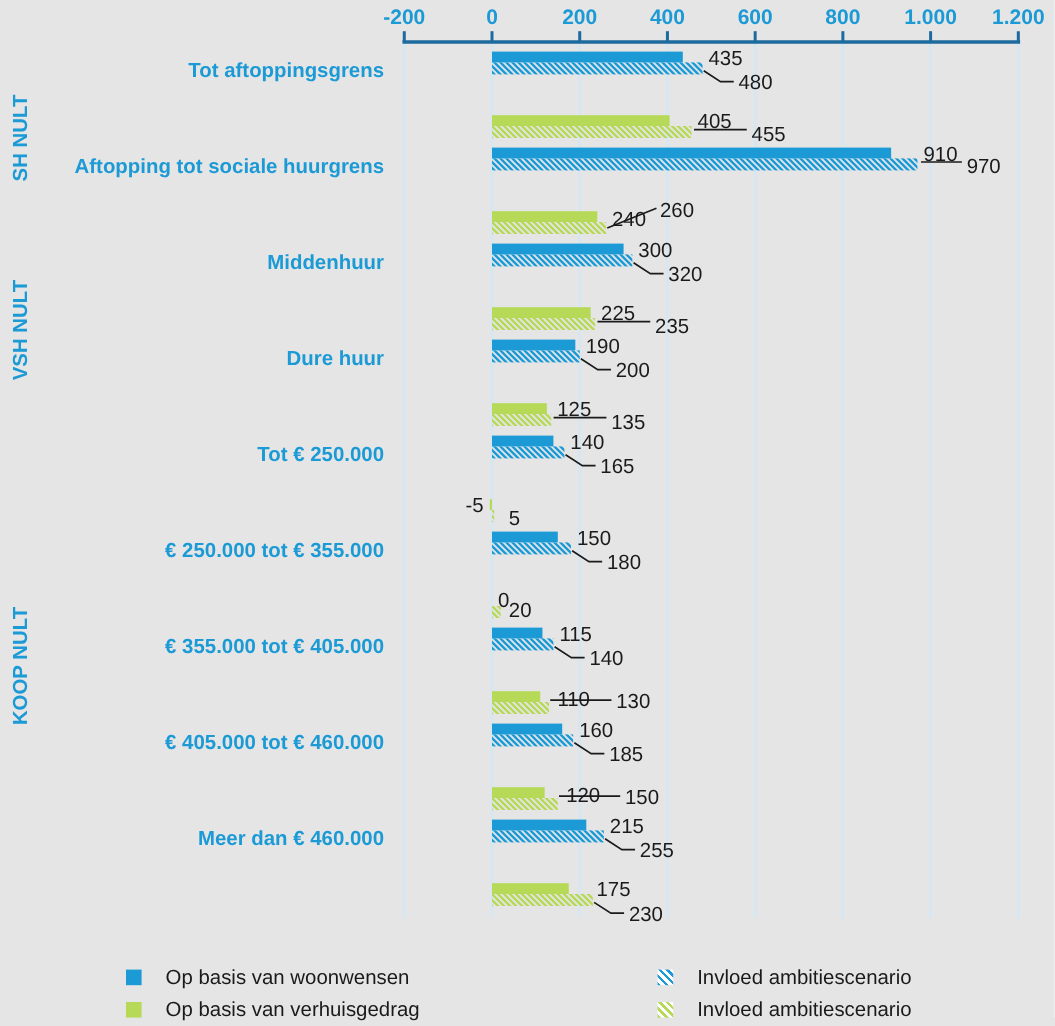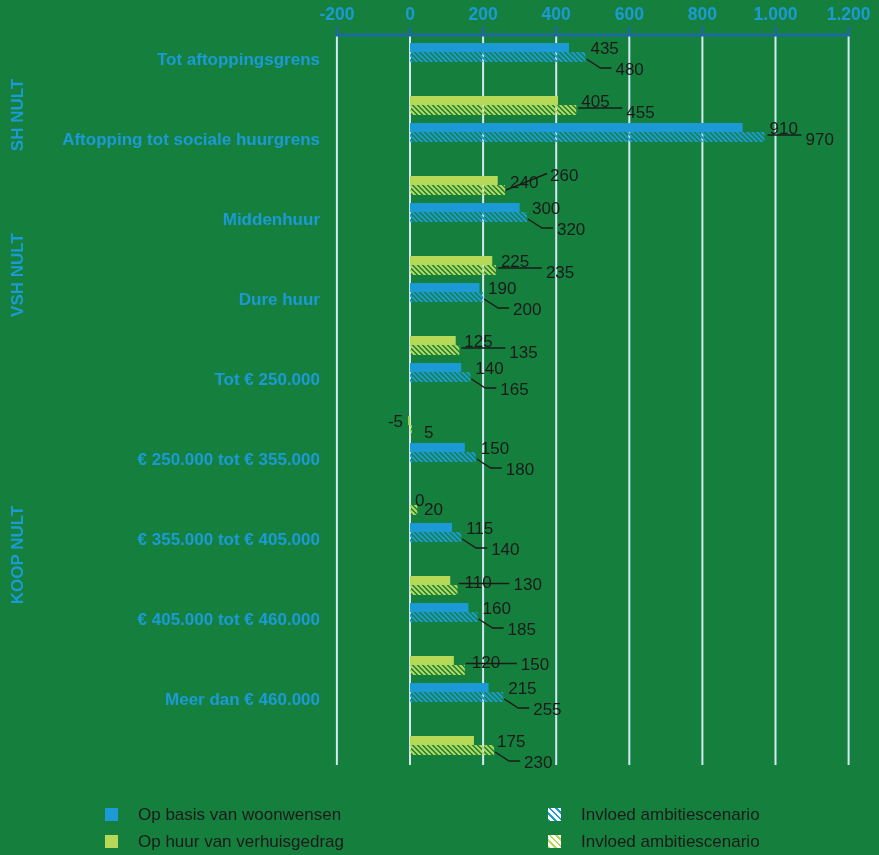--- a/index.html
+++ b/index.html
@@ -1,16 +1,16 @@
 <!DOCTYPE html>
 <html><head>
 <meta charset="utf-8">
 <style>
   html,body{margin:0;padding:0;background:#ffffff;}
-  .page{position:relative;width:879px;height:855px;background:#15803d;overflow:hidden;
+  .page{position:relative;width:879px;height:855px;background:#e5e5e5;overflow:hidden;
         font-family:"Liberation Sans","DejaVu Sans",sans-serif;}
   svg text{font-family:"Liberation Sans","DejaVu Sans",sans-serif;}
   .legend{position:absolute;left:0;top:0;width:879px;height:855px;pointer-events:none;}
   .legend-item{position:absolute;display:flex;align-items:center;gap:20px;height:17px;}
   .sw{display:inline-block;width:13px;height:13px;flex:0 0 13px;}
   .legend-label{font-size:17px;color:#1a1a1a;white-space:nowrap;line-height:17px;}
 </style>
 </head>
 <body>
 
@@ -150,21 +150,21 @@
       <text x="17" y="555" text-anchor="middle" fill="#1b9ad6" font-size="17" font-weight="700" dominant-baseline="central" transform="rotate(-90 17 555)">KOOP NULT</text>
     </svg>
 
   <div class="legend">
     <div class="legend-item" style="left:105px;top:806px">
       <span class="sw" style="background: rgb(27, 154, 214);"></span>
       <span class="legend-label">Op basis van woonwensen</span>
     </div>
     <div class="legend-item" style="left:105px;top:833px">
       <span class="sw" style="background: rgb(183, 217, 88);"></span>
-      <span class="legend-label">Op huur van verhuisgedrag</span>
+      <span class="legend-label">Op basis van verhuisgedrag</span>
     </div>
     <div class="legend-item" style="left:548px;top:806px">
       <span class="sw" style="background: repeating-linear-gradient(45deg, rgb(27, 154, 214) 0px, rgb(27, 154, 214) 2px, rgb(255, 255, 255) 2px, rgb(255, 255, 255) 4.6px);"></span>
       <span class="legend-label">Invloed ambitiescenario</span>
     </div>
     <div class="legend-item" style="left:548px;top:833px">
       <span class="sw" style="background: repeating-linear-gradient(45deg, rgb(183, 217, 88) 0px, rgb(183, 217, 88) 2px, rgb(255, 255, 255) 2px, rgb(255, 255, 255) 4.6px);"></span>
       <span class="legend-label">Invloed ambitiescenario</span>
     </div>
   </div>

